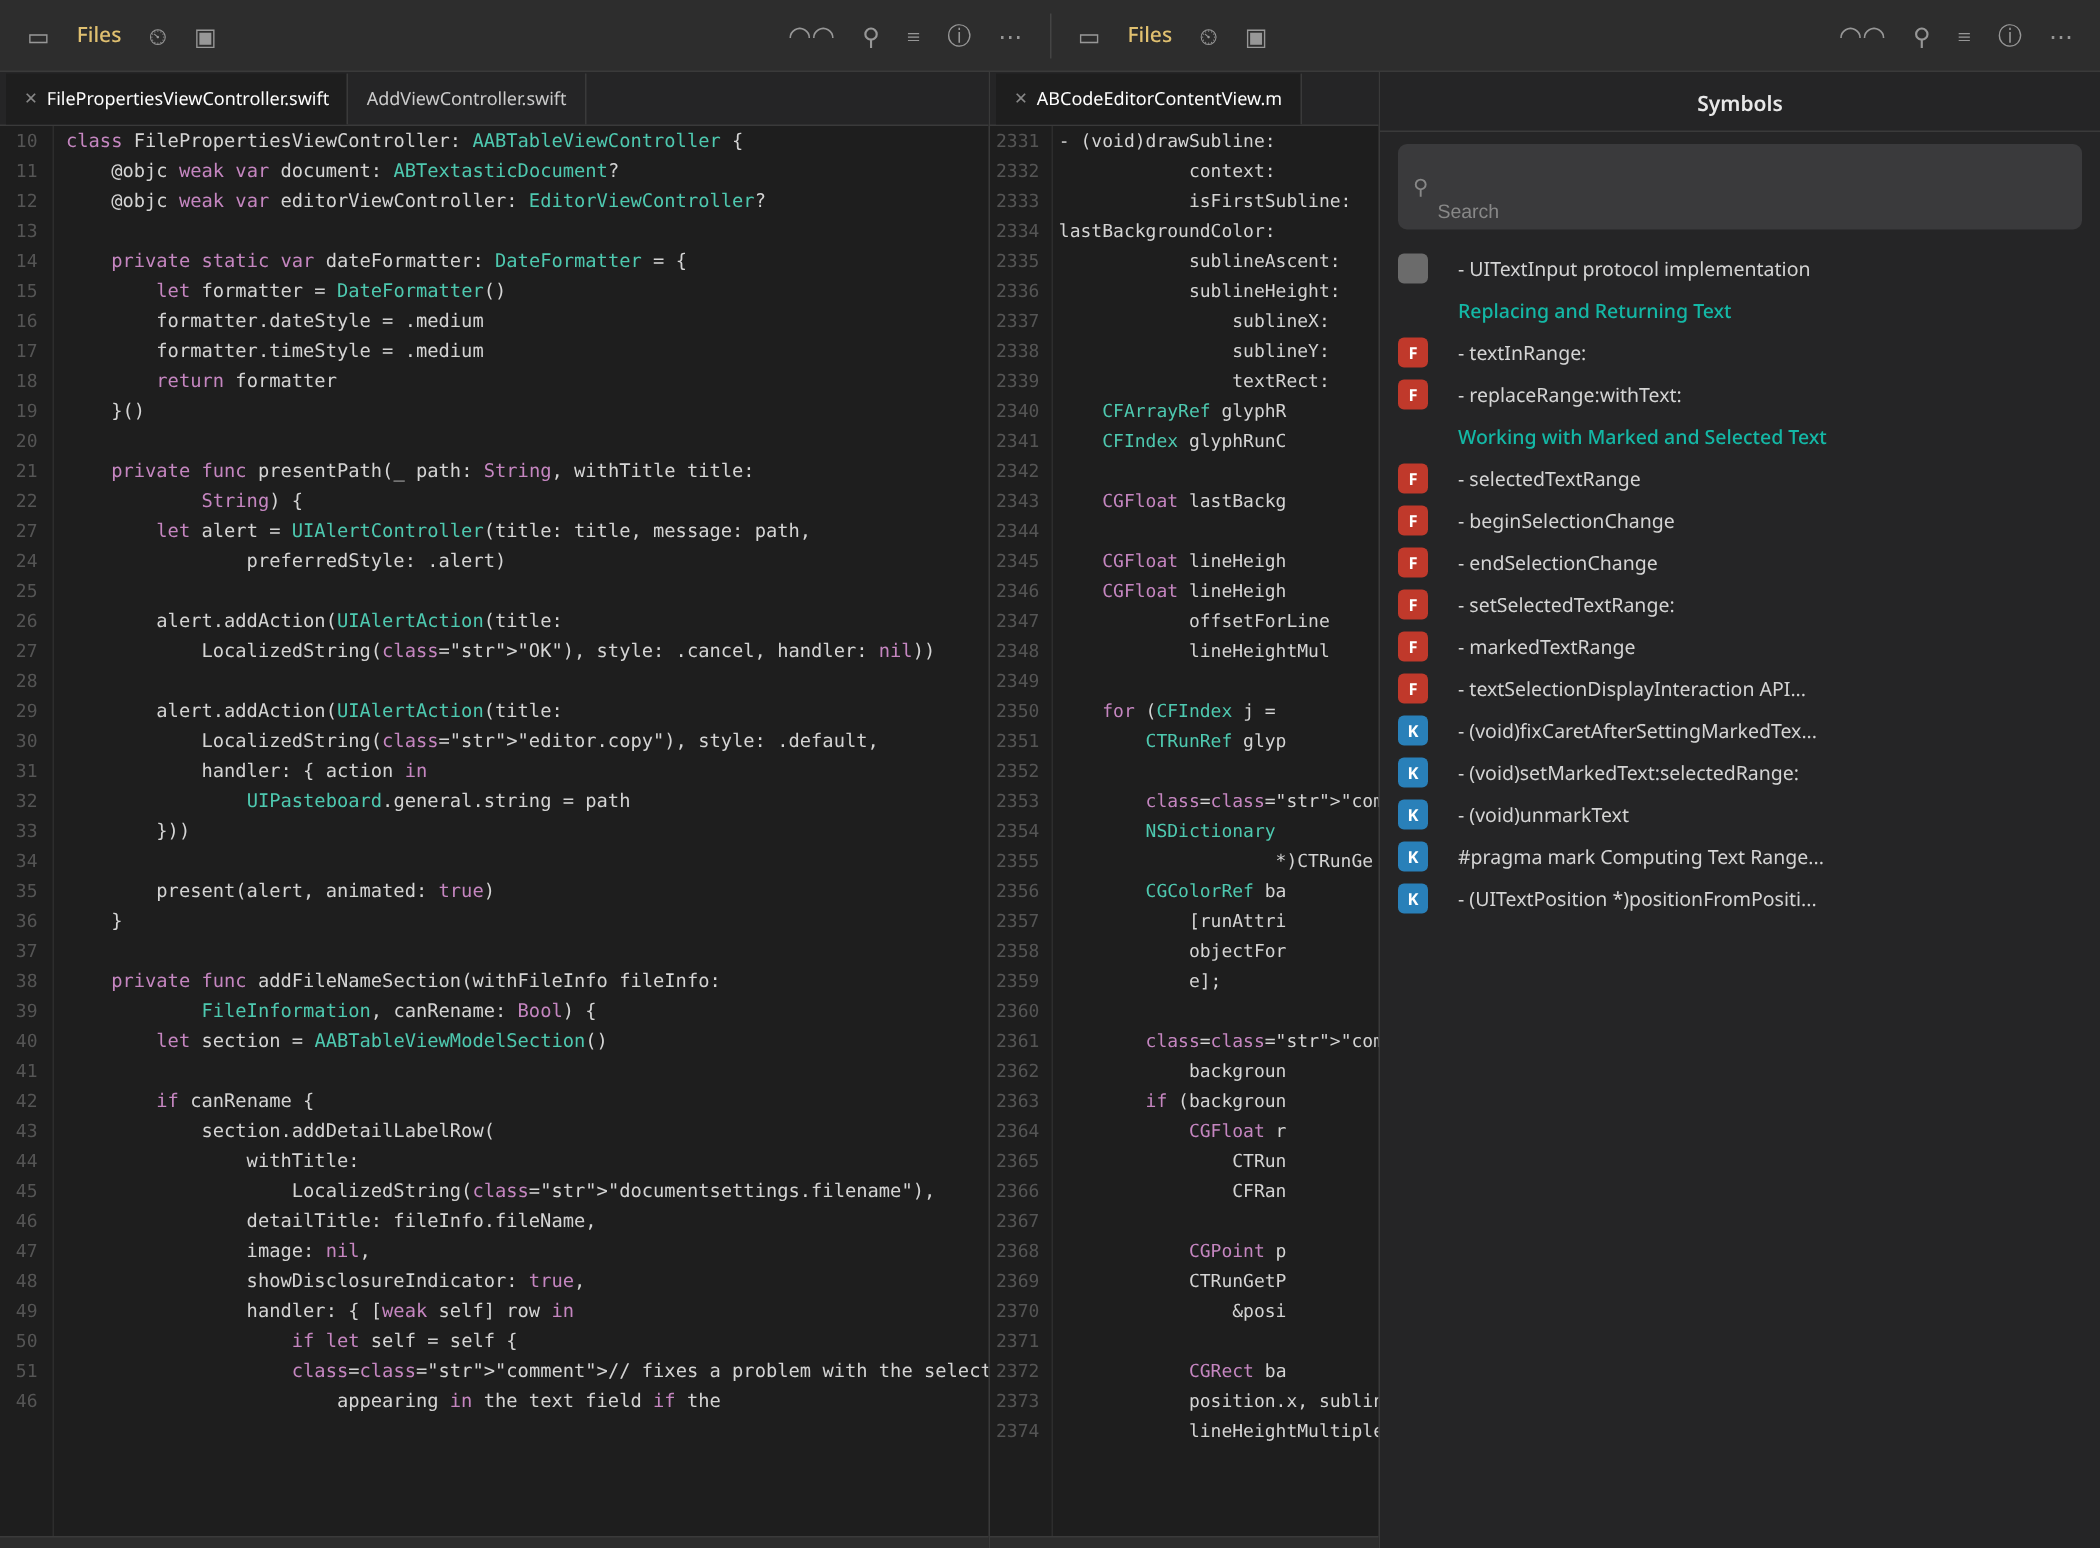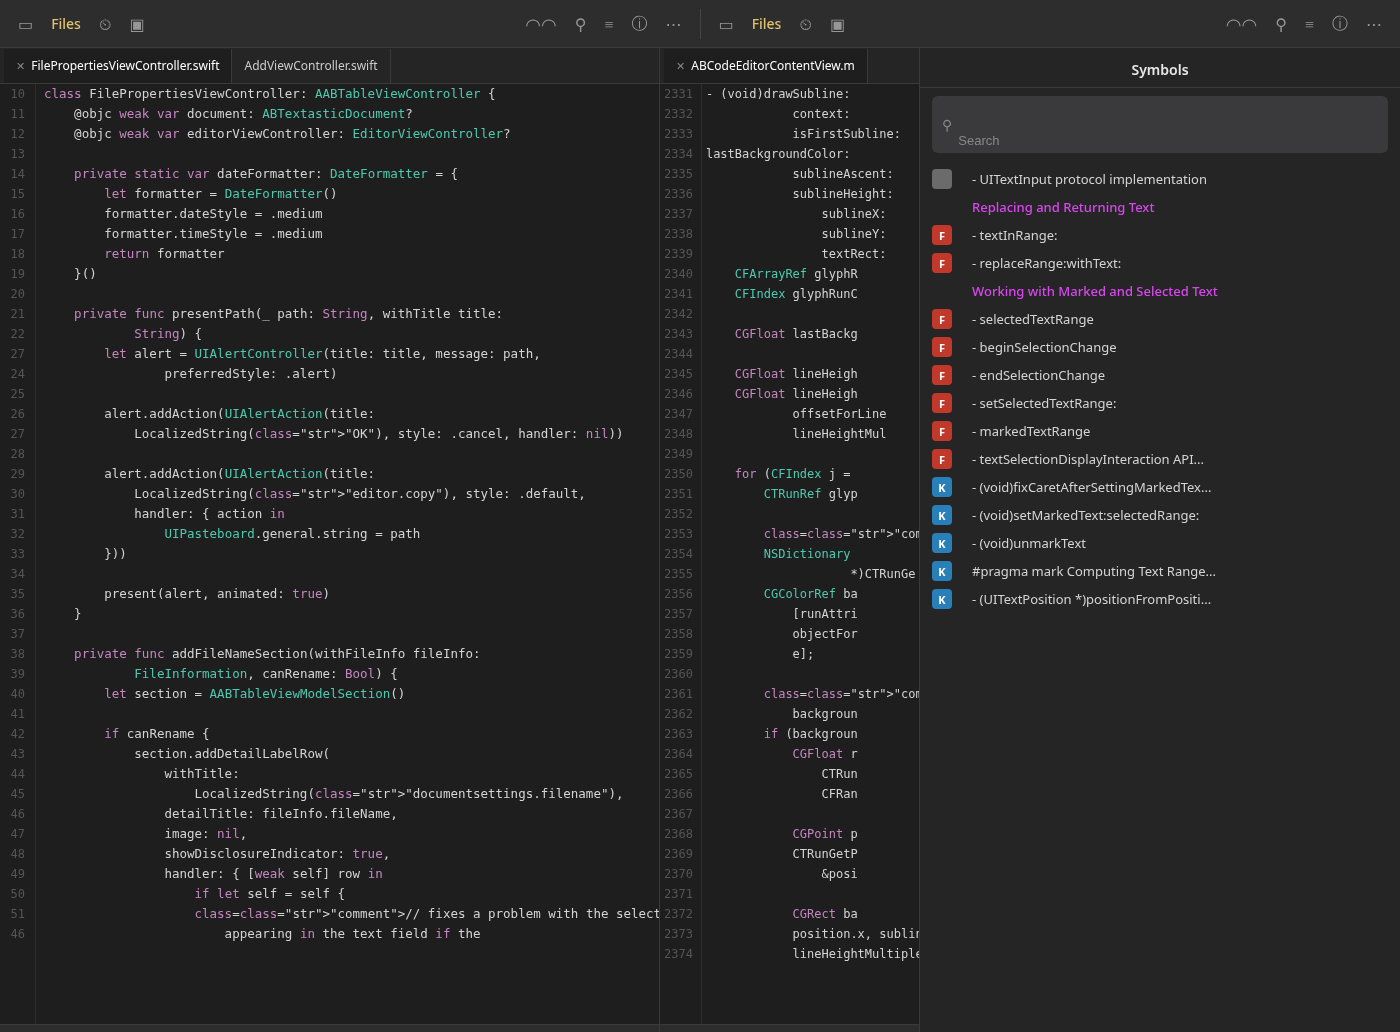--- a/index.html
+++ b/index.html
@@ -232,21 +232,21 @@
     .symbol-text {
       font-size: 13px;
       color: #d4d4d4;
       white-space: nowrap;
       overflow: hidden;
       text-overflow: ellipsis;
     }
     .symbol-section-label {
       font-size: 13px;
       font-weight: 500;
-      color: #d946ef;
+      color: #14b8a6;
     }
 
     .scrollbar-stub {
       height: 8px;
       background: #2d2d2d;
       border-top: 1px solid #3a3a3a;
     }
   </style>
 </head>
 <body>

